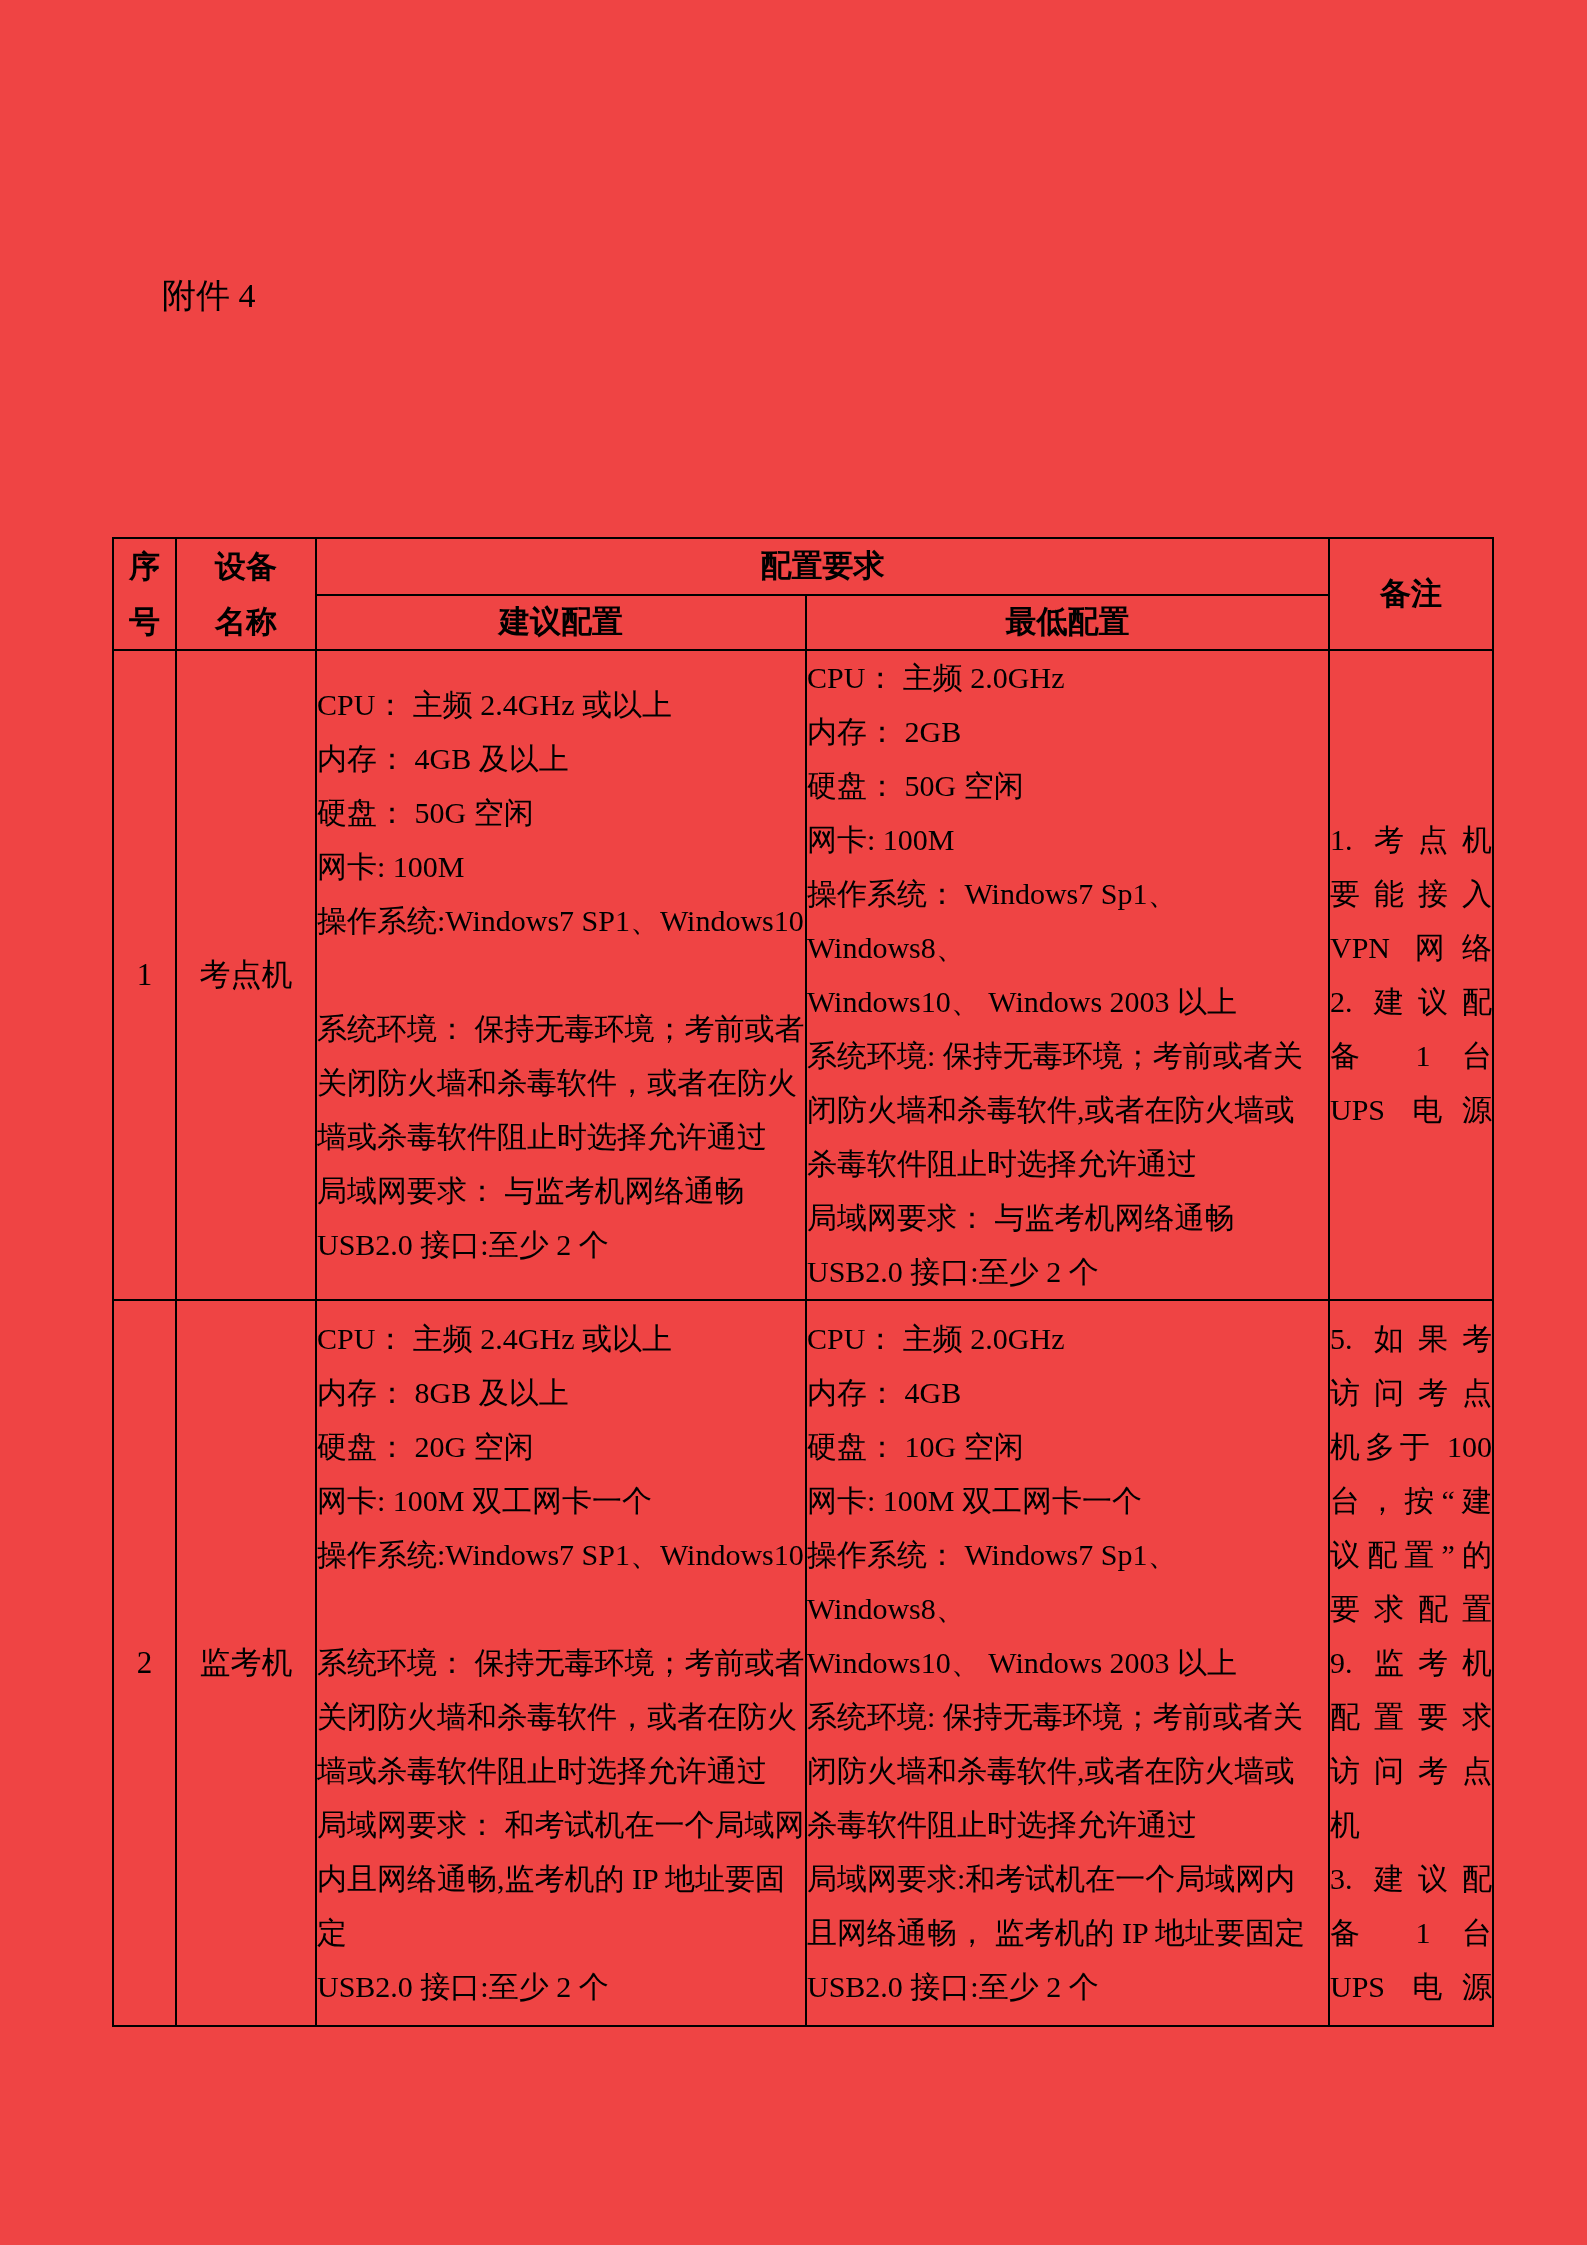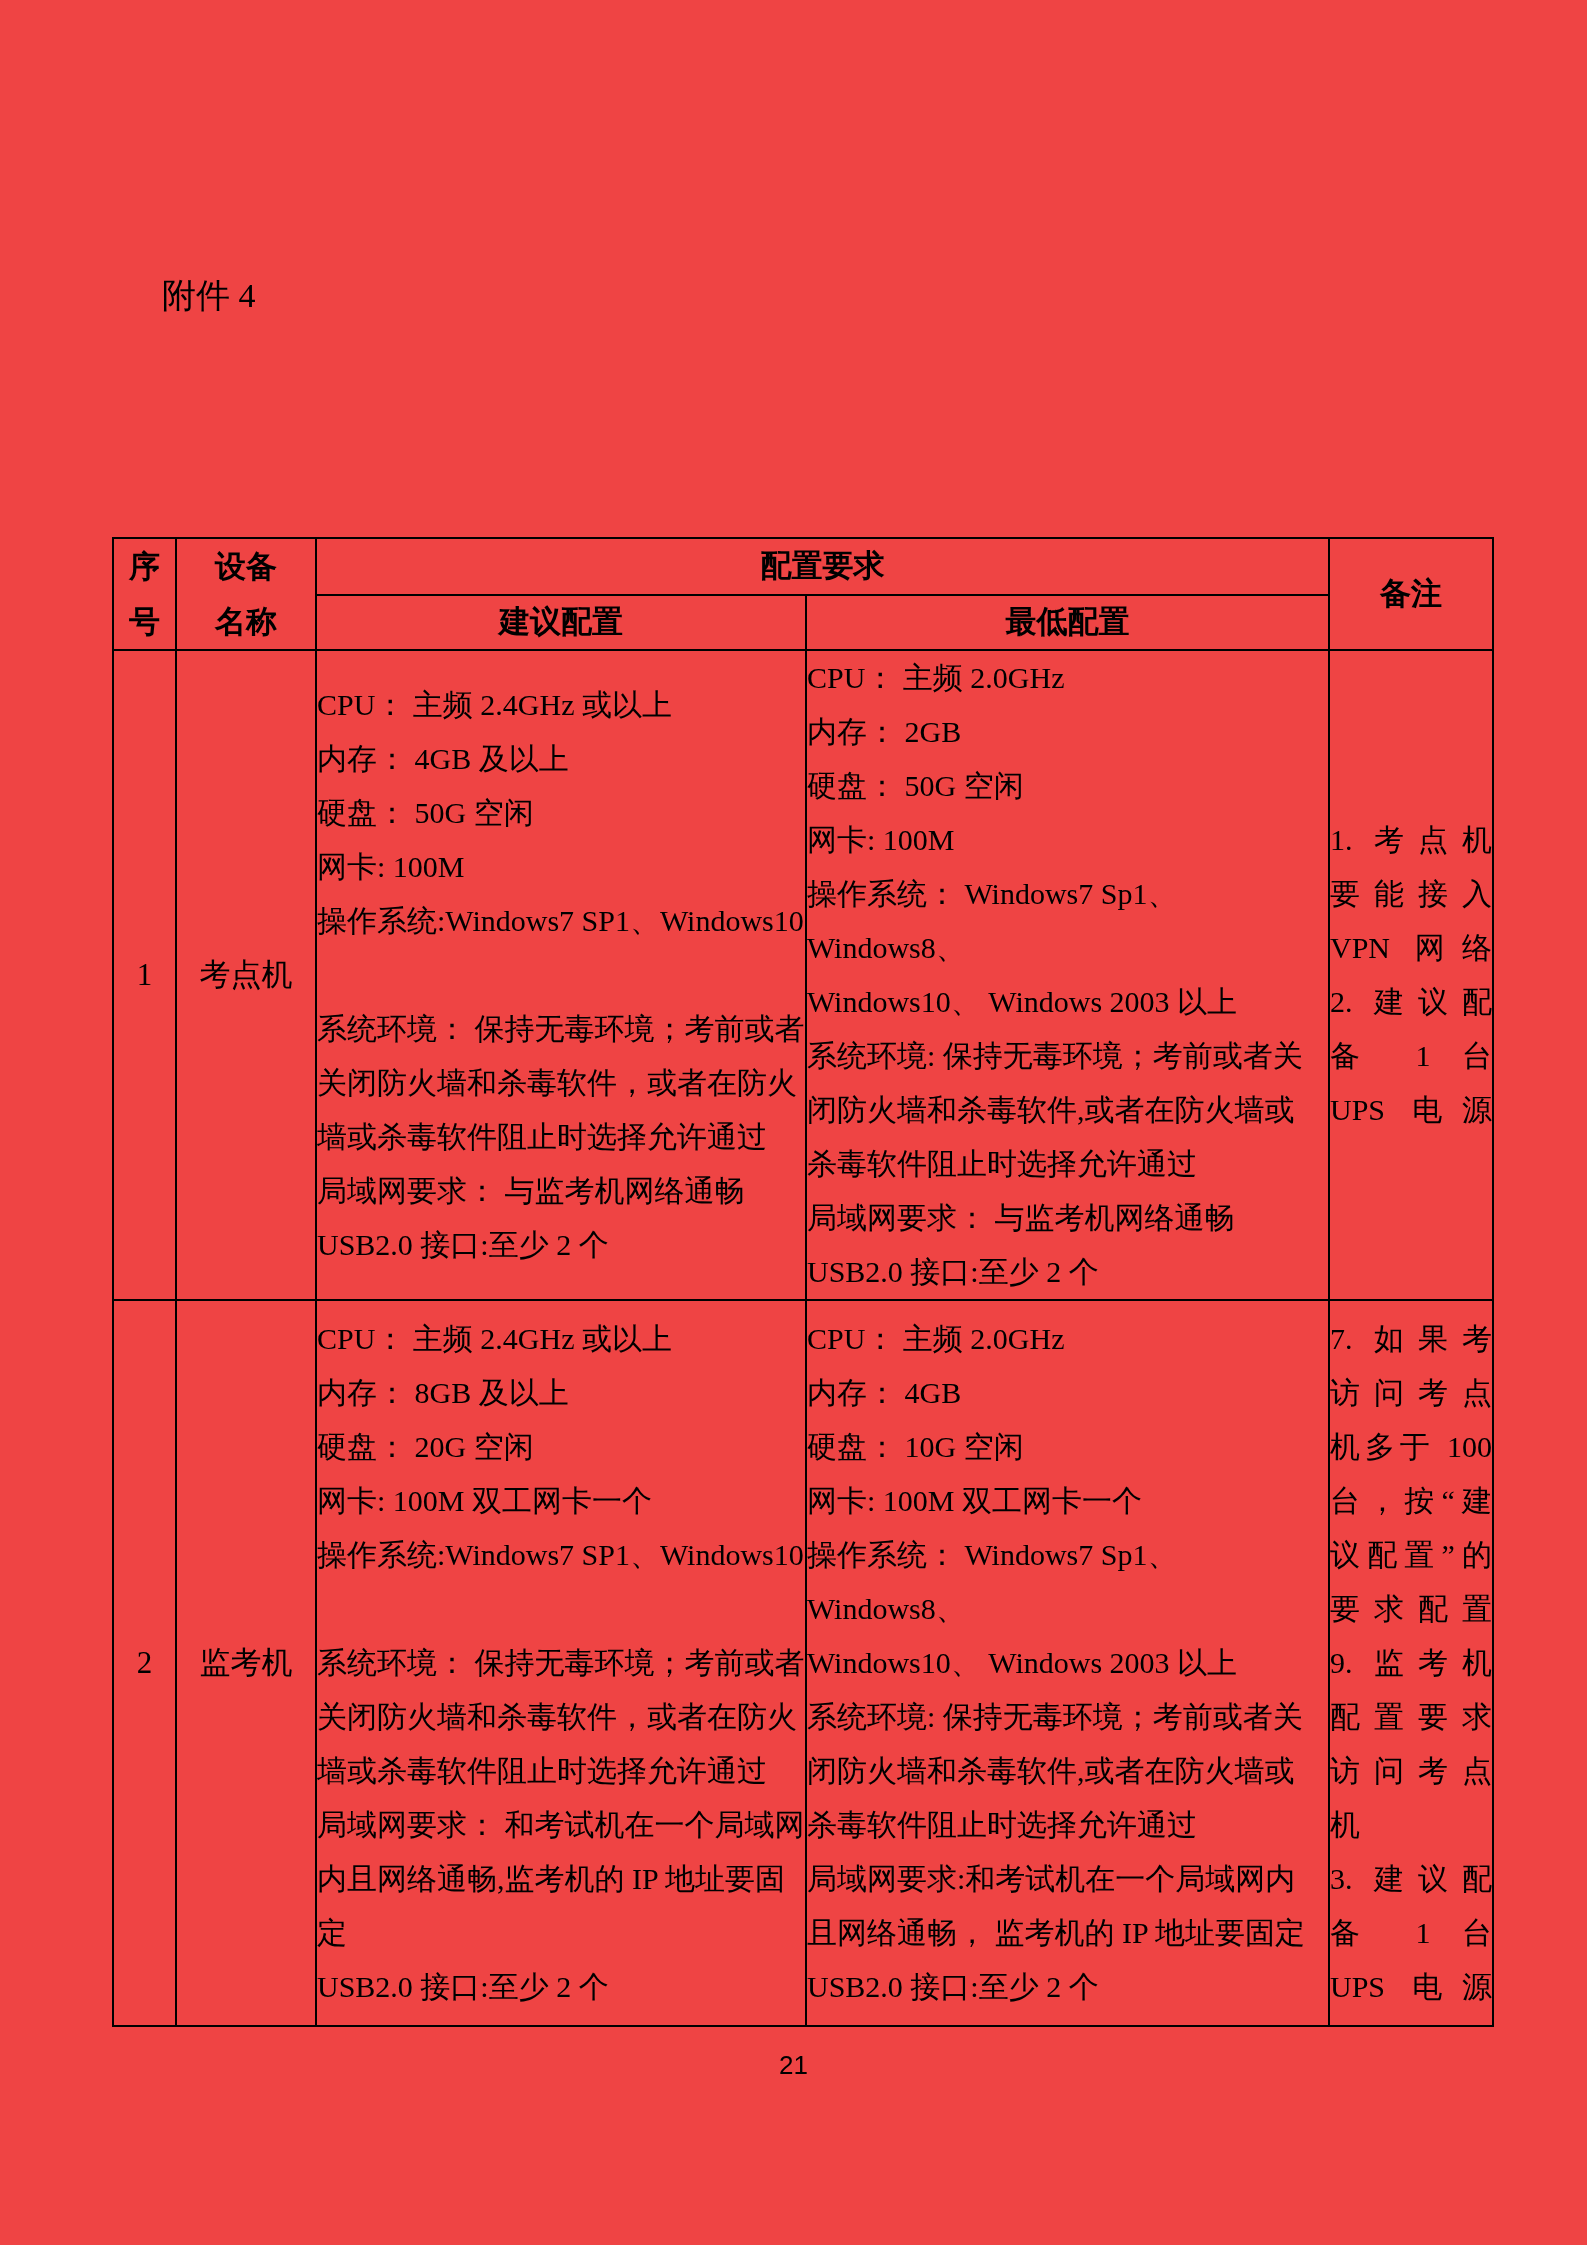--- a/index.html
+++ b/index.html
@@ -161,33 +161,32 @@
             <div class="line">操作系统： Windows7 Sp1、 Windows8、</div>
             <div class="line">Windows10、 Windows 2003 以上</div>
             <div class="line">系统环境: 保持无毒环境；考前或者关</div>
             <div class="line">闭防火墙和杀毒软件,或者在防火墙或</div>
             <div class="line">杀毒软件阻止时选择允许通过</div>
             <div class="line">局域网要求:和考试机在一个局域网内</div>
             <div class="line">且网络通畅， 监考机的 IP 地址要固定</div>
             <div class="line">USB2.0 接口:至少 2 个</div>
           </td>
         <td class="cell-remark">
-            <div class="line">7. 如果考</div>
+            <div class="line">5. 如果考</div>
             <div class="line">访问考点</div>
             <div class="line">机多于 100</div>
             <div class="line">台，按“建</div>
             <div class="line">议配置”的</div>
             <div class="line">要求配置</div>
             <div class="line">9. 监考机</div>
             <div class="line">配置要求</div>
             <div class="line">访问考点</div>
             <div class="line">机</div>
             <div class="line">3. 建议配</div>
             <div class="line">备 1 台</div>
             <div class="line">UPS 电源</div>
           </td>
       </tr>
     </tbody>
   </table>
 
-  <div class="page-number">21</div>
 
 </div>
 
 </body></html>

